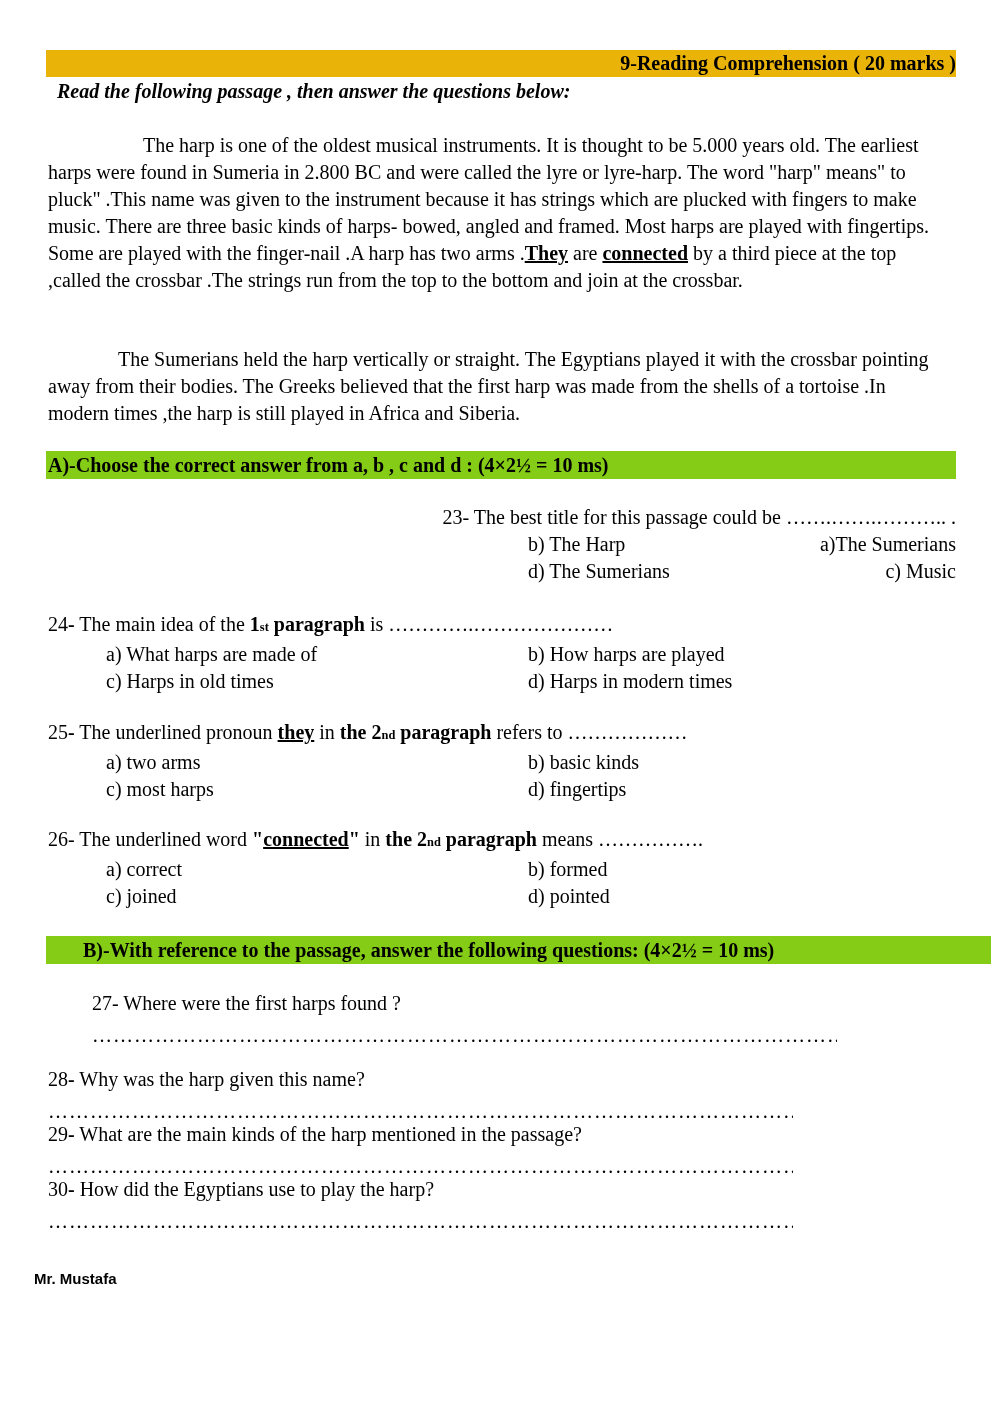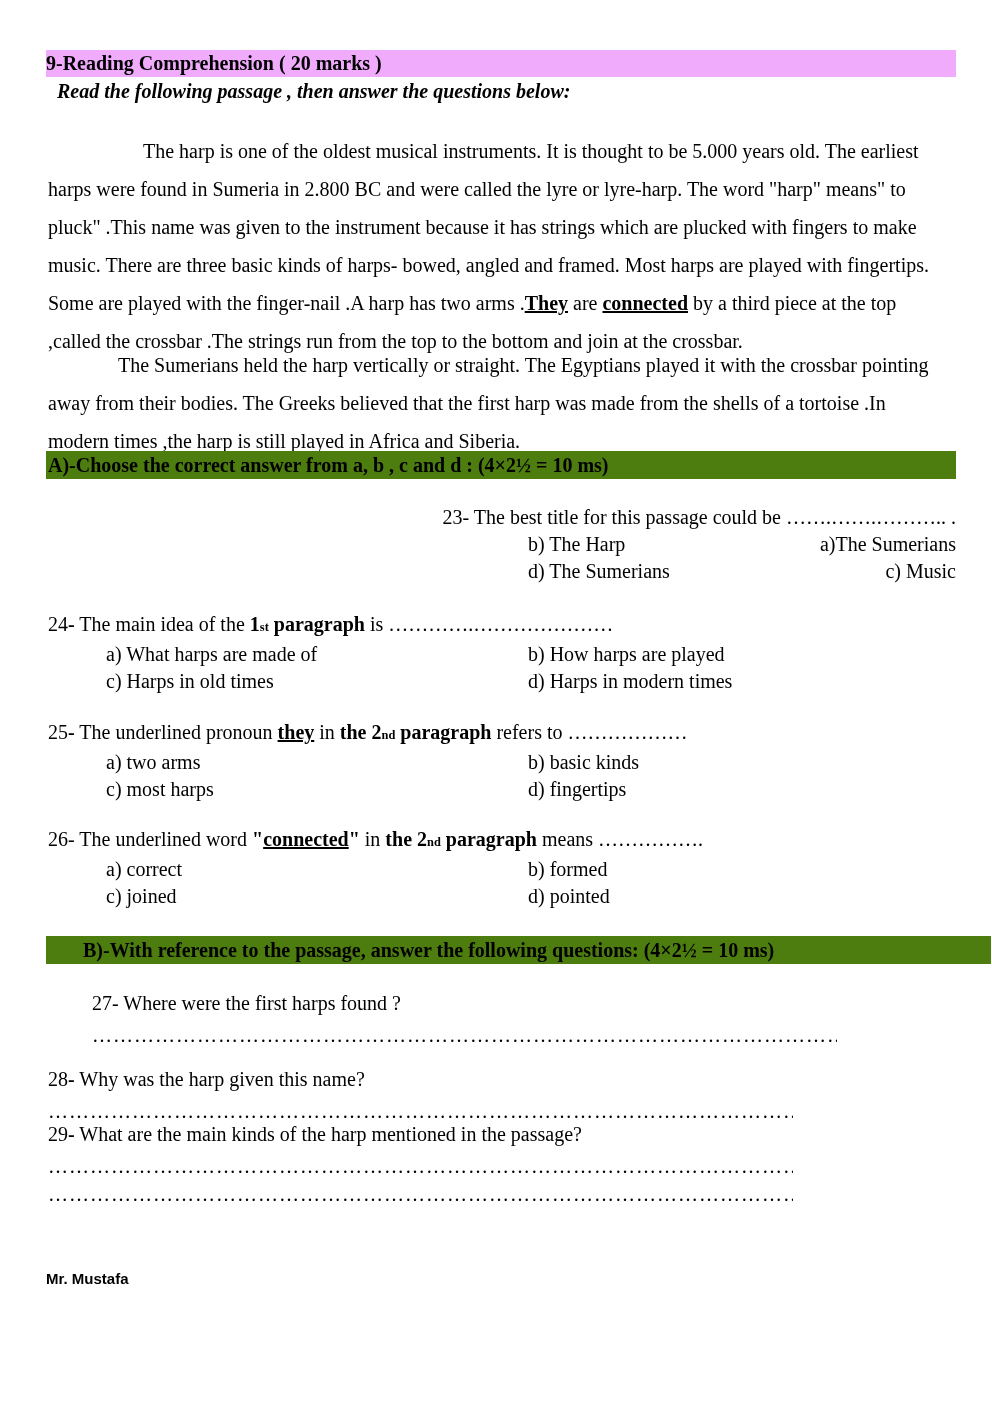--- a/index.html
+++ b/index.html
@@ -9,33 +9,33 @@
     height: 1403px;
     background: #ffffff;
     font-family: "Liberation Serif", serif;
     font-size: 20px;
     color: #000000;
     overflow: hidden;
   }
   .abs { position: absolute; }
   .title-bar {
     left: 46px; top: 50px; width: 910px; height: 27px;
-    line-height: 27px; background: #f0abfc;
-    text-align: left; font-weight: bold;
+    line-height: 27px; background: #eab308;
+    text-align: right; font-weight: bold;
   }
   .instruction {
     left: 57px; top: 80px;
     font-weight: bold; font-style: italic;
   }
-  .para { left: 48px; width: 903px; line-height: 38px; }
+  .para { left: 48px; width: 903px; line-height: 27px; }
   .para1 { top: 132px; text-indent: 95px; }
   .para2 { top: 346px; text-indent: 70px; }
   .section-header {
     left: 46px; width: 908px; height: 28px; line-height: 28px;
-    background: #4d7c0f; font-weight: bold; padding-left: 2px;
+    background: #84cc16; font-weight: bold; padding-left: 2px;
   }
   .a-header { top: 451px; }
   .b-header { top: 936px; padding-left: 37px; }
   .q-block { left: 48px; width: 908px; line-height: 27px; }
   .q23 { top: 504px; text-align: right; }
   .q24 { top: 611px; }
   .q25 { top: 719px; }
   .q26 { top: 826px; }
   .q27 { top: 990px; margin-left: 44px; }
   .q28 { top: 1066px; }
@@ -43,21 +43,21 @@
   .q30 { top: 1176px; }
   .opt-row { position: relative; height: 27px; }
   .opt-left { margin-left: 58px; }
   .opt-right { position: absolute; left: 480px; top: 0; }
   .dots {
     width: 745px; white-space: nowrap; overflow: hidden;
     letter-spacing: 1px; margin-top: 5px;
   }
   .ord { font-size: 0.62em; }
   .footer {
-    left: 46px; top: 1270px;
+    left: 34px; top: 1270px;
     font-family: "Liberation Sans", sans-serif;
     font-weight: bold; font-size: 15px; text-align: right;
   }
 </style>
 </head>
 <body>
 
 <div class="page">
 
   <div class="abs title-bar">9-Reading Comprehension ( 20 marks )</div>
@@ -129,18 +129,19 @@
     <div><span>28</span><span style="font-weight: bold;">-</span><span> Why was the harp given this name?</span></div>
     <div class="dots">……………………………………………………………………………………………………………………………..</div>
   </div>
 
   <div class="abs q-block q29">
     <div><span>29</span><span style="font-weight: bold;">-</span><span> What are the main kinds of the harp mentioned in the passage?</span></div>
     <div class="dots">………………………………………………………………………………………………………………………………</div>
   </div>
 
   <div class="abs q-block q30">
+    <div><span>30</span><span style="font-weight: bold;">-</span><span> How did the Egyptians use to play the harp?</span></div>
     <div class="dots">………………………………………………………………………………………………………………………………</div>
   </div>
 
   <div class="abs footer">Mr. Mustafa</div>
 
 </div>
 
 </body></html>

